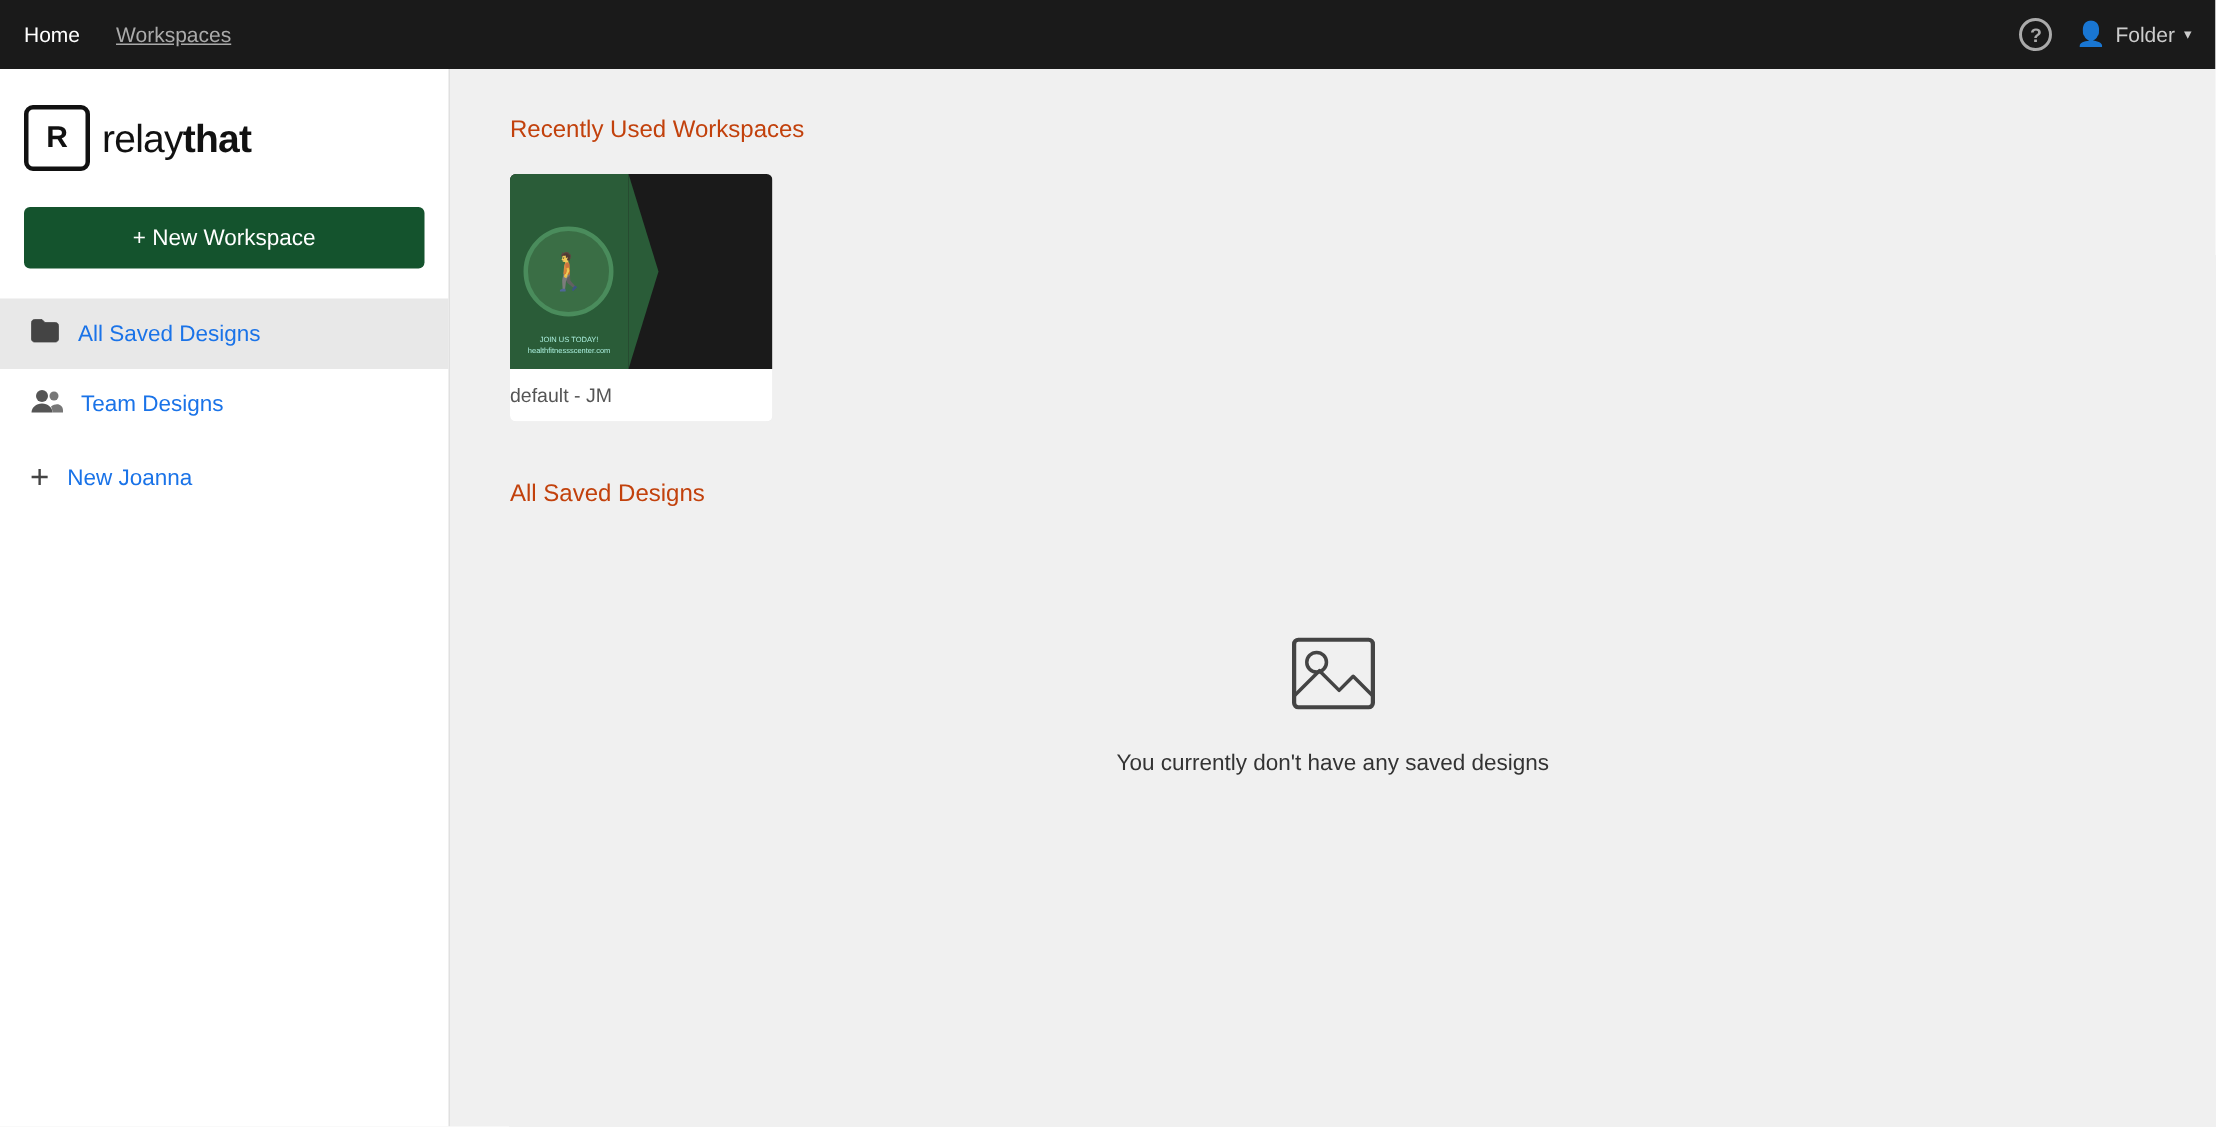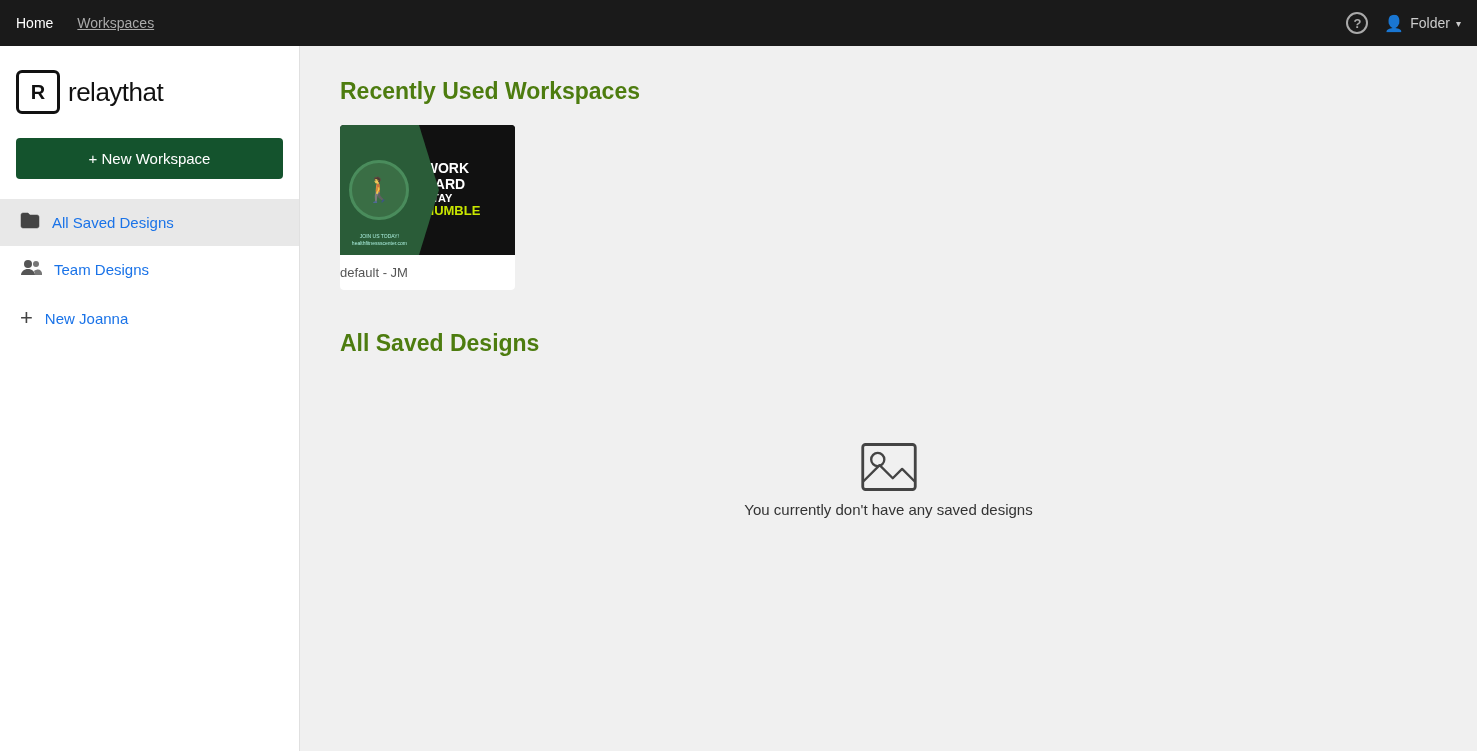--- a/index.html
+++ b/index.html
@@ -51,21 +51,21 @@
       display: flex; align-items: center; justify-content: center;
       font-size: 22px; font-weight: 900;
       color: #111;
       margin-right: 8px;
       position: relative;
     }
     .logo-icon-inner {
       font-size: 20px; font-weight: 900; line-height: 1;
     }
     .logo-text { font-size: 26px; font-weight: 300; color: #111; letter-spacing: -0.5px; }
-    .logo-text strong { font-weight: 400; }
+    .logo-text strong { font-weight: 700; }
 
     .new-workspace-btn {
       margin: 0 16px 20px 16px;
       background: #14532d;
       color: #fff;
       border: none;
       border-radius: 4px;
       padding: 12px 0;
       font-size: 15px;
       font-weight: 500;
@@ -90,23 +90,23 @@
     .sidebar-item.active .item-icon { color: #555; }
 
     
     .content {
       flex: 1;
       background: #f0f0f0;
       padding: 32px 40px;
       overflow-y: auto;
     }
     .section-title {
-      font-size: 23px;
-      font-weight: 700;
-      color: #4d7c0f;
+      font-size: 16px;
+      font-weight: 400;
+      color: #c2410c;
       margin-bottom: 20px;
     }
 
     
     .workspace-cards { display: flex; gap: 16px; margin-bottom: 40px; }
     .workspace-card {
       width: 175px;
       background: #e8e8e8;
       border-radius: 4px;
       overflow: hidden;
@@ -174,20 +174,21 @@
     .fitness-stay { font-size: 11px; font-weight: 900; color: #fff; line-height: 1.1; }
     .fitness-humble { font-size: 13px; font-weight: 900; color: #c8e600; line-height: 1.1; }
 
     
     .empty-state {
       display: flex;
       flex-direction: column;
       align-items: center;
       justify-content: center;
       padding: 60px 0;
+      gap: 16px;
     }
     .empty-text { font-size: 15px; color: #333; font-weight: 500; }
 
     
     .img-icon svg { width: 60px; height: 60px; }
   </style>
 </head>
 <body>
 
 <nav class="top-nav">
@@ -266,26 +267,20 @@
               <div style="display:flex; flex-direction:column; align-items:center; gap:4px; width:100%;">
                 <div class="fitness-circle">
                   <span style="font-size:24px; filter: grayscale(0.3);">🚶</span>
                 </div>
                 <div class="fitness-join">
                   JOIN US TODAY!<br>healthfitnessscenter.com
                 </div>
               </div>
               <div class="fitness-arrow"></div>
             </div>
-            <div class="fitness-right">
-              <div class="fitness-work">WORK</div>
-              <div class="fitness-hard">HARD</div>
-              <div class="fitness-stay">STAY</div>
-              <div class="fitness-humble">HUMBLE</div>
-            </div>
           </div>
         </div>
         <div class="workspace-card-label">default - JM</div>
       </div>
     </div>
 
     <h2 class="section-title">All Saved Designs</h2>
 
     <div class="empty-state">
       <div class="img-icon">

